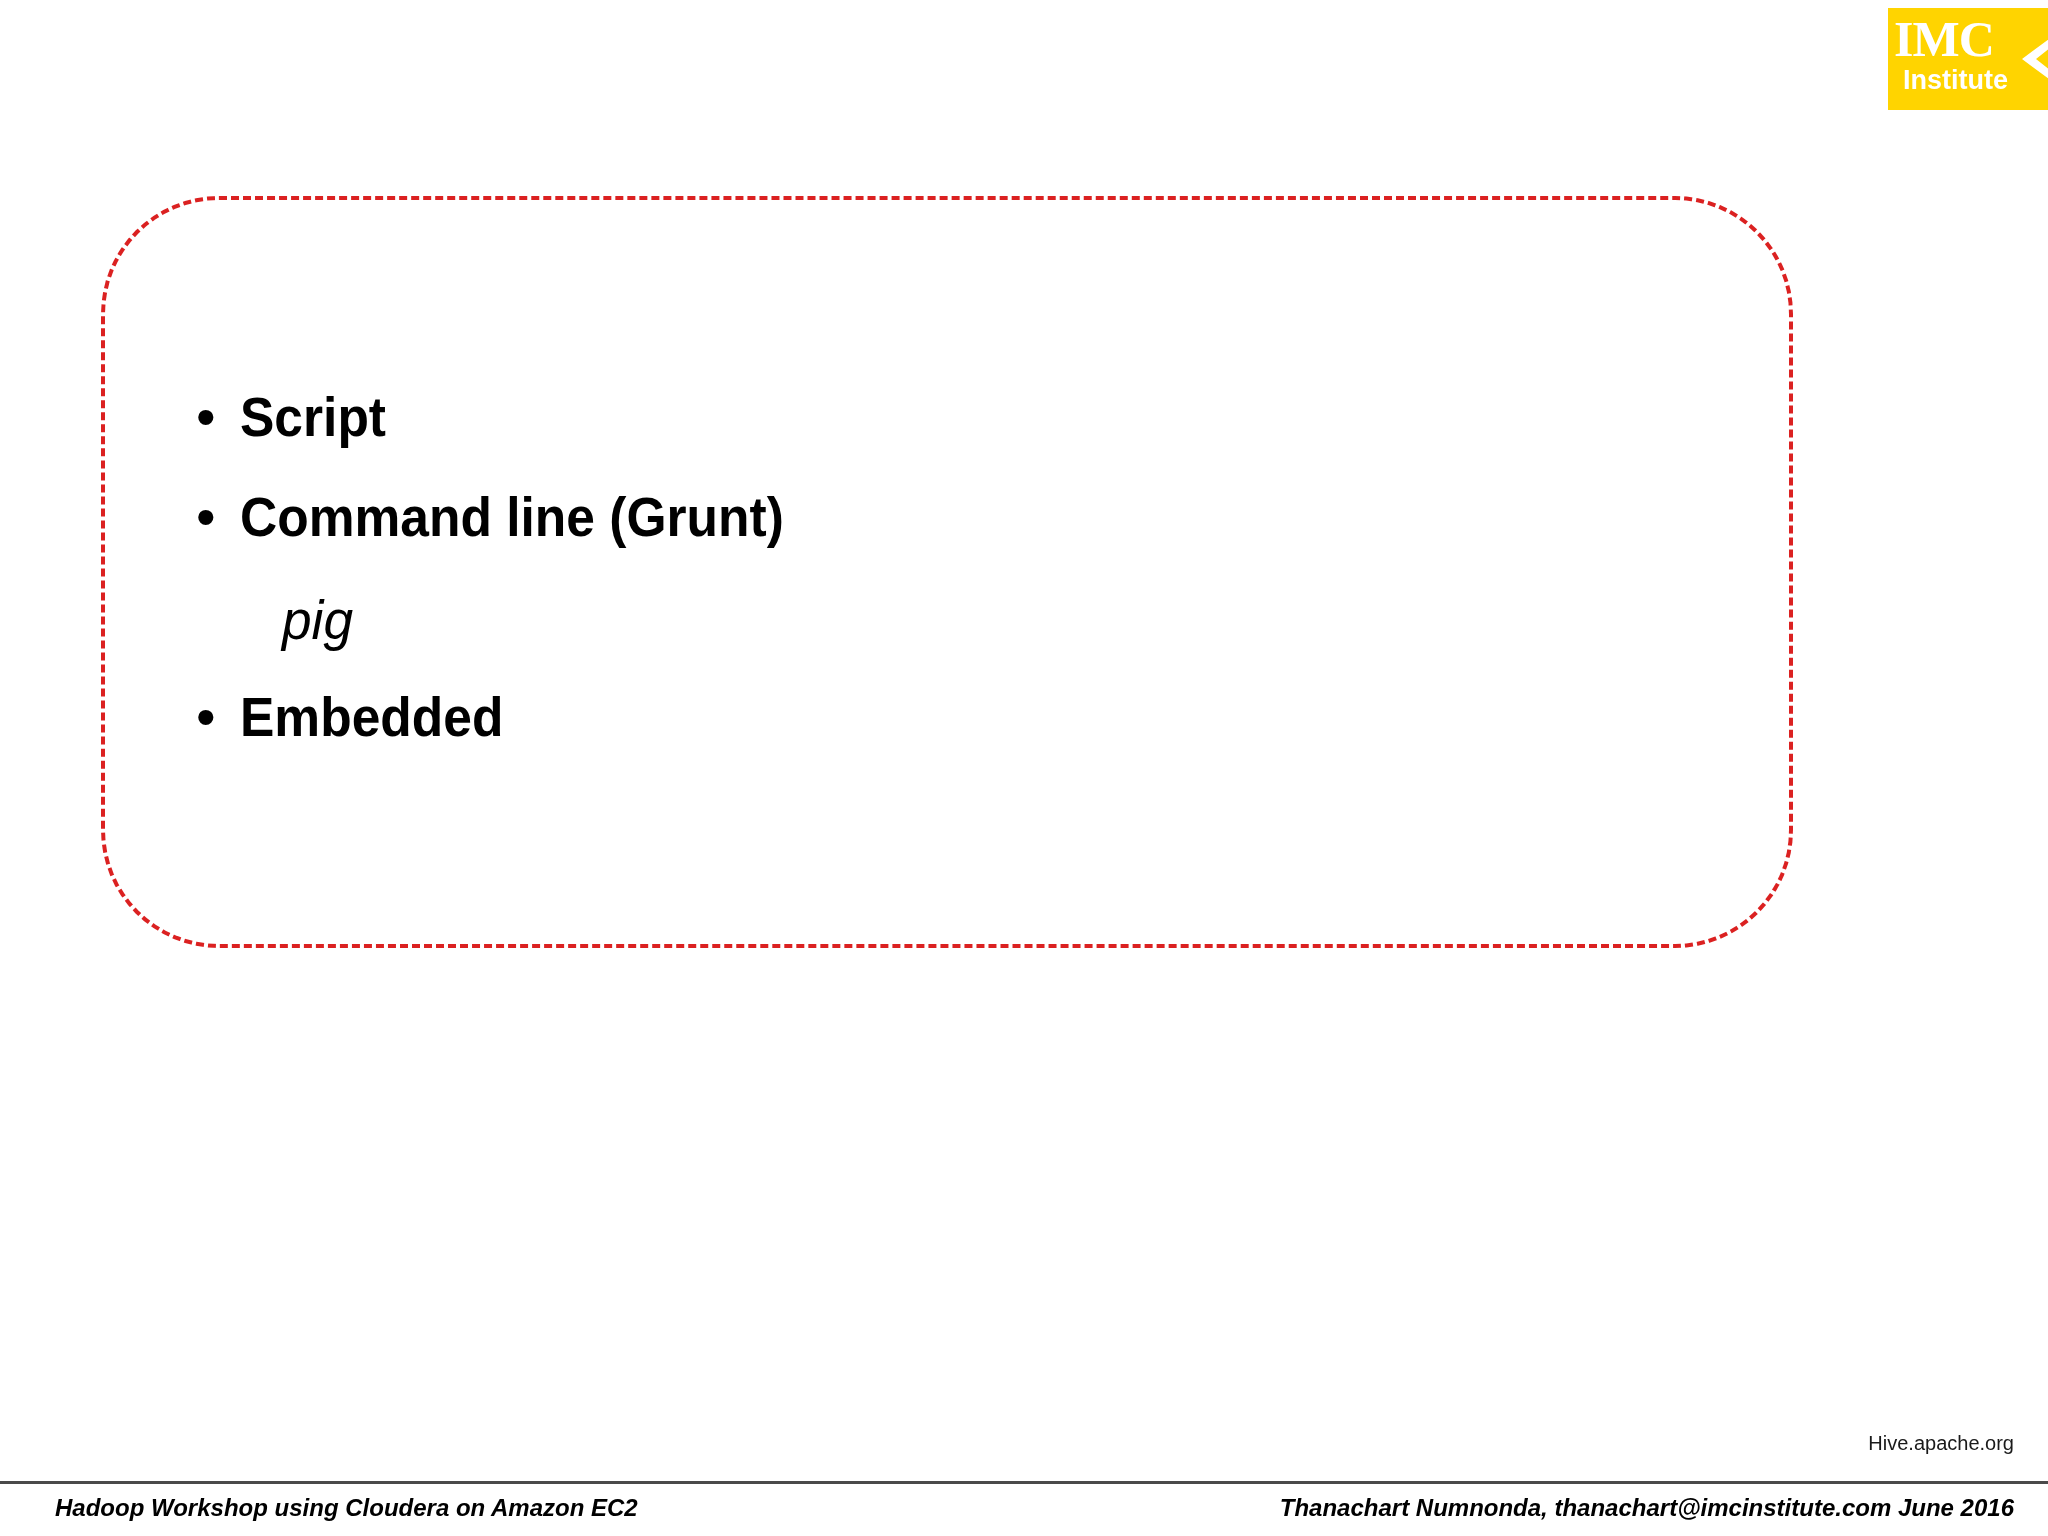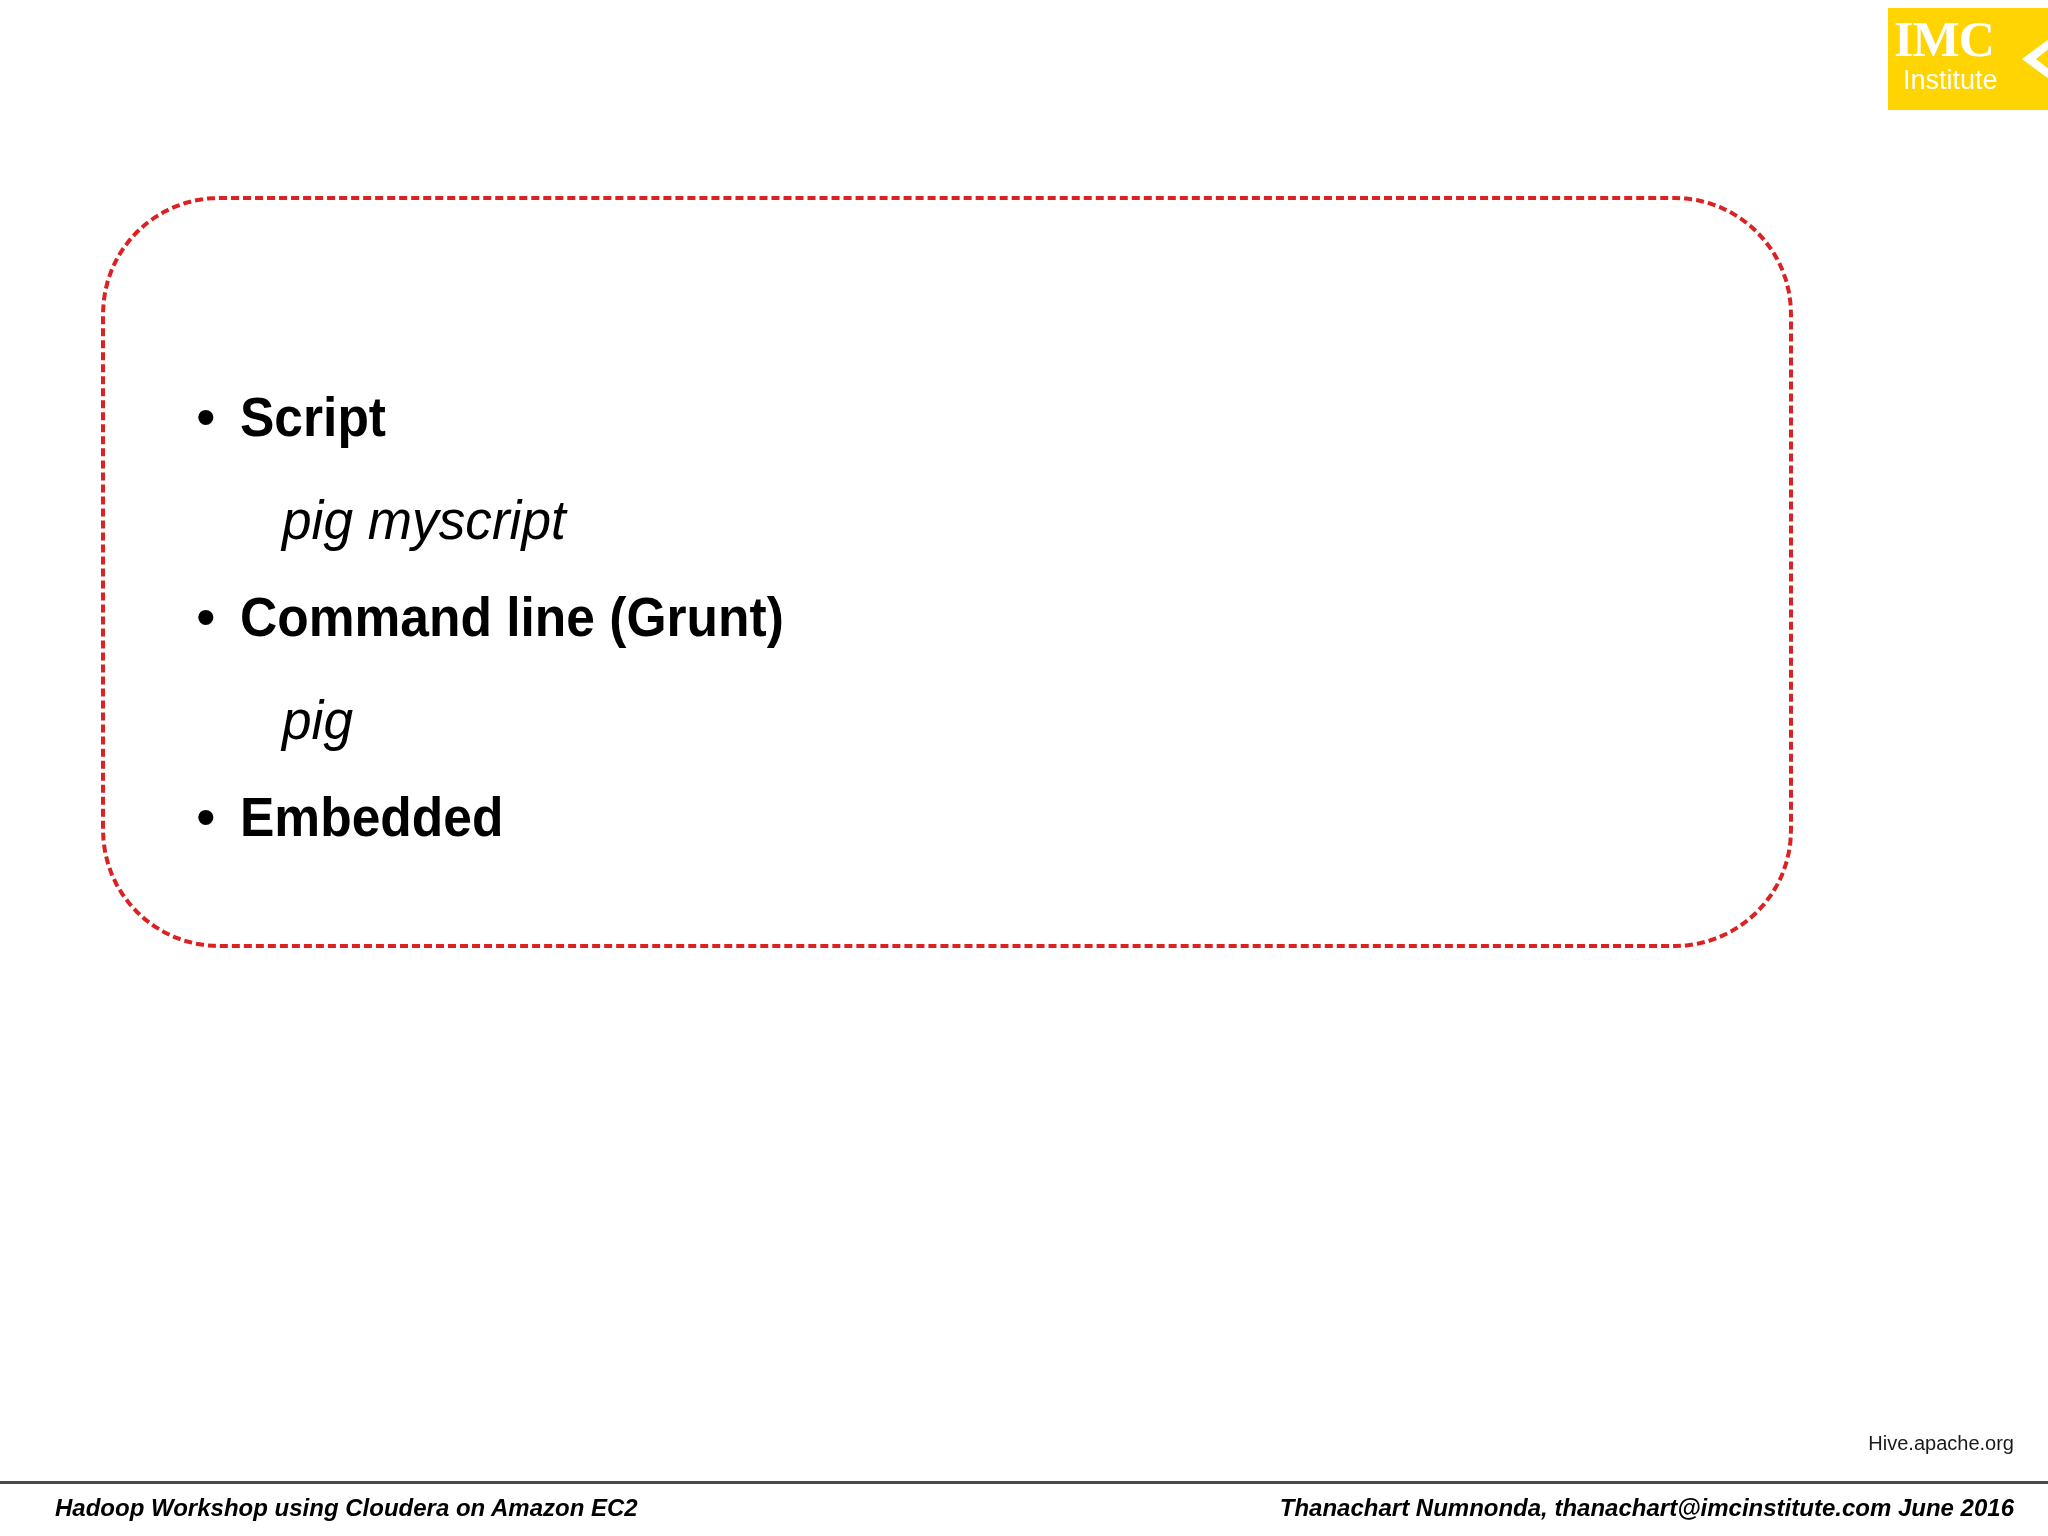--- a/index.html
+++ b/index.html
@@ -40,21 +40,21 @@
     color: #ffffff;
     letter-spacing: -1px;
     font-family: Liberation Serif, serif;
   }
   #logo .logo-sub {
     position: absolute;
     left: 15px;
     top: 57px;
     font-size: 27px;
     line-height: 30px;
-    font-weight: normal;
+    font-weight: bold;
     color: #ffffff;
     font-family: "Liberation Sans", sans-serif;
   }
   #logo .logo-chev {
     position: absolute;
     left: 104px;
     top: 2px;
     width: 96px;
     height: 98px;
   }
@@ -194,23 +194,20 @@
 
 
   <div id="callout"></div>
 
   <div id="content">
 
     <div class="bullet-row">
       <span class="bullet-dot">•</span>
       <span class="bullet-text">Script</span>
     </div>
-    <div class="sub-row">
-      <span class="sub-text">pig myscript</span>
-    </div>
 
     <div class="bullet-row">
       <span class="bullet-dot">•</span>
       <span class="bullet-text">Command line (Grunt)</span>
     </div>
     <div class="sub-row">
       <span class="sub-text">pig</span>
     </div>
 
     <div class="bullet-row">

